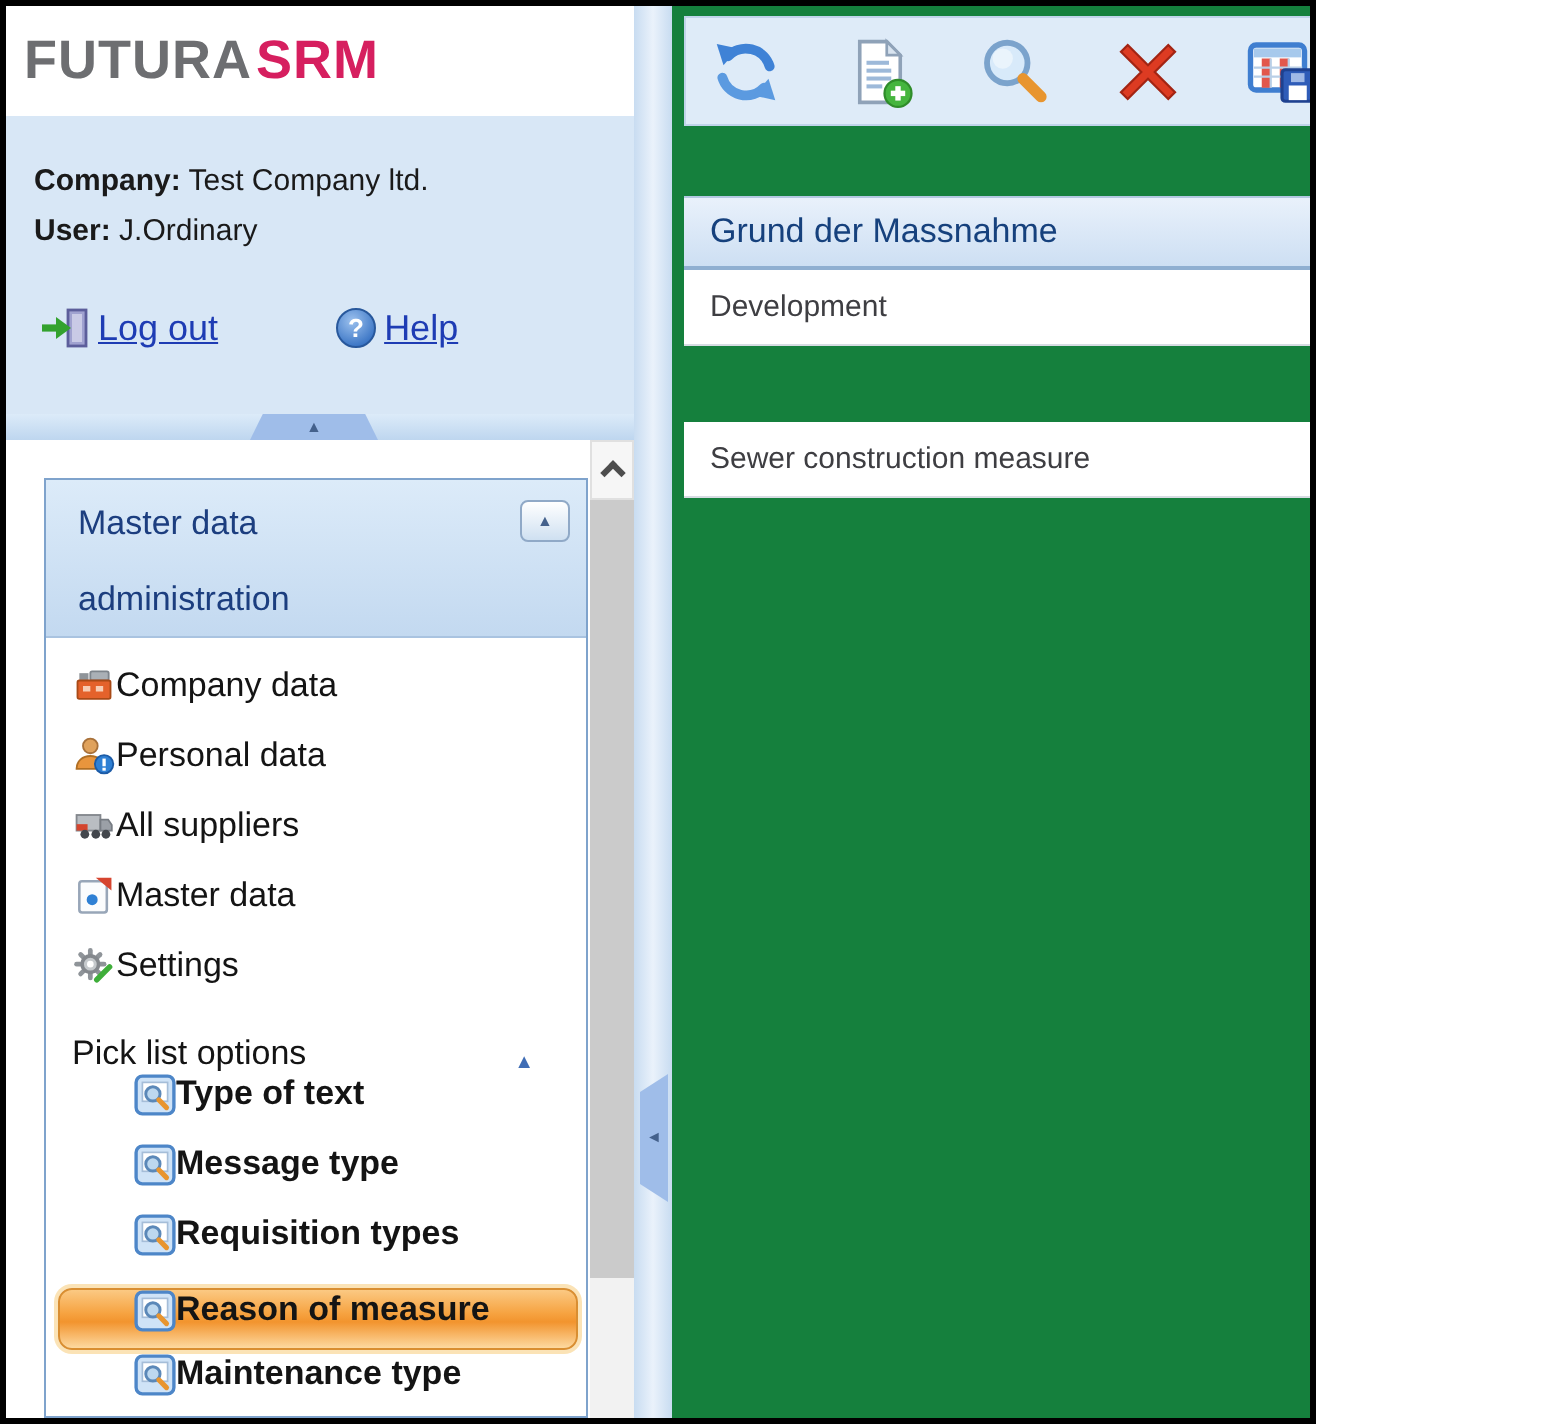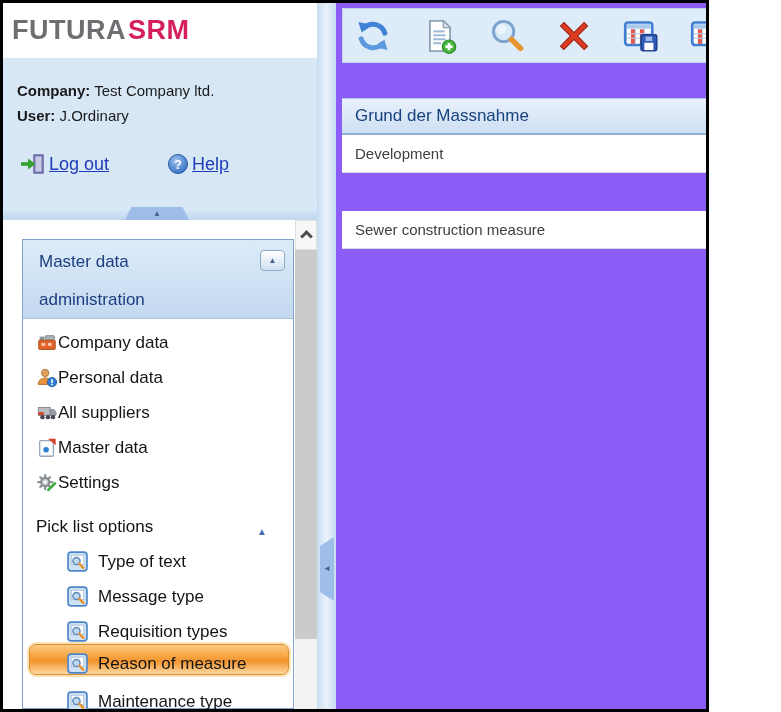--- a/index.html
+++ b/index.html
@@ -1,18 +1,18 @@
 <!DOCTYPE html>
 <html><head>
 <meta charset="utf-8">
 <style>
   html,body{margin:0;padding:0;background:#fff;}
   *{box-sizing:border-box;}
   .screen{
-    position:relative;width:709px;height:712px;
+    position:relative;width:658px;height:712px;
     border:3px solid #000;overflow:hidden;background:#fff;
     font-family:"Liberation Sans",sans-serif;
   }
   
   .logo-band{position:absolute;left:0;top:0;width:314px;height:55px;background:#fff;display:flex;align-items:center;padding-left:9px;}
   .logo-futura{font-size:27px;font-weight:bold;color:#6d6e71;letter-spacing:.5px;}
   .logo-srm{font-size:27px;font-weight:bold;color:#d61f5f;letter-spacing:.5px;margin-left:2px;}
   .info-panel{position:absolute;left:0;top:55px;width:314px;height:149px;background:#d8e7f6;padding:20px 0 0 14px;}
   .info-line{font-size:15px;color:#1a1a1a;line-height:25px;}
   .info-line .lbl{font-weight:bold;}
@@ -31,37 +31,37 @@
   .acc-header{position:relative;height:79px;background:linear-gradient(#dcebf9,#c3d9f0);border-bottom:1px solid #a9c3e0;}
   .acc-t1{position:absolute;left:16px;top:12px;font-size:17px;color:#1c3e7f;}
   .acc-t2{position:absolute;left:16px;top:50px;font-size:17px;color:#1c3e7f;}
   .acc-btn{position:absolute;right:8px;top:10px;width:25px;height:21px;border:1px solid #90a9c7;border-radius:4px;
     background:linear-gradient(#ffffff,#cfe0f1);display:flex;align-items:center;justify-content:center;cursor:pointer;}
   .menu{padding-top:6px;}
   .menu-item{height:35px;display:flex;align-items:center;padding-left:13px;font-size:17px;color:#141414;cursor:pointer;}
   .menu-item svg{flex:0 0 auto;}
   .section-row{height:37px;display:flex;align-items:flex-end;padding-left:13px;padding-right:26px;font-size:17px;color:#141414;cursor:pointer;}
   .section-row .sec-arrow{margin-left:auto;color:#3f6db5;font-size:10px;line-height:1;}
-  .menu-sub{height:35px;display:flex;align-items:flex-end;padding-left:44px;gap:10px;font-size:17px;color:#141414;cursor:pointer;}
+  .menu-sub{height:35px;display:flex;align-items:flex-start;padding-left:44px;font-size:17px;color:#141414;cursor:pointer;font-weight:bold;}
   .menu-sub.selected{height:31px;margin:2px 4px 2px 6px;padding-left:37px;border-radius:7px;
     border:1px solid #d98e31;
     background:linear-gradient(180deg,#fbc983 0%,#f6a341 40%,#f2942e 55%,#fdd9a0 100%);
     box-shadow:0 0 0 2px #fbe3b6;}
   
   .scrollbar{position:absolute;left:292px;top:0;width:22px;height:489px;background:#f2f2f2;}
   .sb-btn{height:30px;background:#f6f6f6;border:1px solid #e0e0e0;cursor:pointer;}
   .chev-up{display:block;width:9px;height:9px;border-left:3px solid #4d4d4d;border-top:3px solid #4d4d4d;transform:rotate(45deg);margin:11px auto 0;}
   .sb-thumb{position:absolute;left:0;top:30px;width:22px;height:389px;background:#cbcbcb;cursor:pointer;}
   
   .v-splitter{position:absolute;left:314px;top:0;width:19px;height:706px;background:linear-gradient(90deg,#c8dcf1,#eaf2fb 50%,#c8dcf1);}
   .v-handle{position:absolute;left:3px;top:534px;width:14px;height:64px;background:#9fbde9;
     clip-path:polygon(100% 0,100% 100%,0 86%,0 14%);display:flex;align-items:center;justify-content:center;cursor:pointer;}
   .tri-left{color:#44618c;font-size:8px;line-height:1;}
   
-  .right-panel{position:absolute;left:333px;top:0;width:442px;height:706px;background:#8b5cf6;}
+  .right-panel{position:absolute;left:333px;top:0;width:442px;height:706px;background:#15803d;}
   .toolbar{position:absolute;left:6px;top:5px;width:433px;height:55px;background:#deebf8;border:1px solid #c0d4ea;
     display:flex;align-items:center;padding-left:10px;gap:27px;}
   .tbtn{background:transparent;border:none;padding:0;width:40px;height:40px;display:flex;align-items:center;justify-content:center;cursor:pointer;}
   .grid-header{position:absolute;left:6px;top:95px;width:436px;height:37px;
     background:linear-gradient(#e9f1fb,#cddff3);
     border-top:1px solid #b3c8e2;border-bottom:2px solid #8fafd1;
     display:flex;align-items:center;padding-left:13px;font-size:17px;color:#16417d;cursor:pointer;}
   .grid-row{position:absolute;left:6px;width:436px;height:38px;border-bottom:1px solid #d7dce3;
     display:flex;align-items:center;padding-left:13px;font-size:15px;color:#3e3e42;cursor:pointer;background:#fff;}
   .grid-row.r0{top:132px;}

